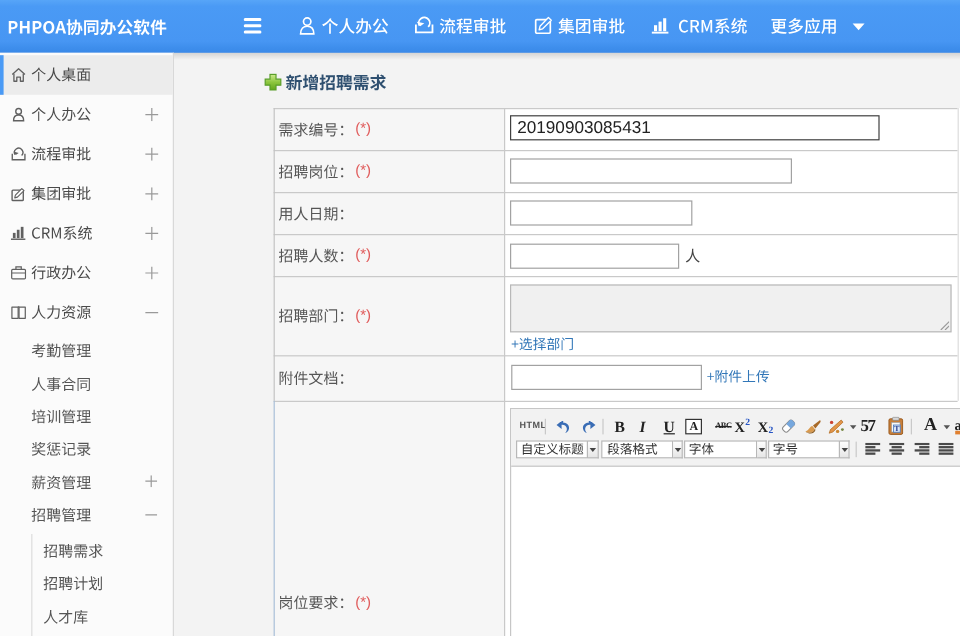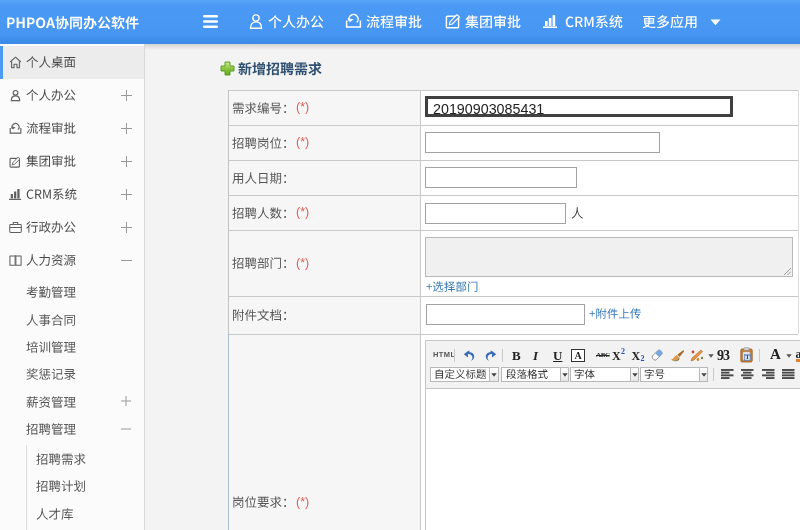--- a/index.html
+++ b/index.html
@@ -254,21 +254,21 @@
     <path transform="translate(0,10.8)" d="M2.1 -10.5V-8H0.5V-7.1H2.1V-4.4C1.4 -4.2 0.8 -4 0.4 -3.9L0.6 -2.9L2.1 -3.4V-0.1C2.1 0.1 2 0.1 1.9 0.1C1.7 0.1 1.2 0.1 0.7 0.1C0.8 0.4 0.9 0.8 1 1C1.8 1 2.2 1 2.6 0.8C2.9 0.7 3 0.4 3 -0.1V-3.7L4.5 -4.2L4.4 -5.1L3 -4.6V-7.1H4.5V-8H3V-10.5ZM5.3 -4.2V1H6.2V0.4H10.4V0.9H11.3V-4.2ZM6.2 -0.5V-3.3H10.4V-0.5ZM4.9 -9.9V-9H7C6.8 -7.5 6.2 -6.1 4.5 -5.3C4.7 -5.2 5 -4.8 5.1 -4.6C7.1 -5.5 7.7 -7.2 8 -9H10.6C10.5 -7 10.3 -6.1 10.1 -5.9C10 -5.8 9.9 -5.8 9.7 -5.8C9.5 -5.8 9 -5.8 8.4 -5.8C8.6 -5.6 8.7 -5.2 8.7 -5C9.3 -4.9 9.8 -4.9 10.1 -5C10.5 -5 10.7 -5.1 10.9 -5.3C11.2 -5.7 11.4 -6.7 11.5 -9.5C11.5 -9.6 11.5 -9.9 11.5 -9.9Z M13 -1.7 13.2 -0.8 16.3 -1.5V1H17.2V-1.7L17.9 -1.9L17.9 -2.7L17.2 -2.5V-9.1H17.9V-10H13.1V-9.1H13.8V-1.8ZM14.7 -9.1H16.3V-7.4H14.7ZM17.6 -4.4V-3.6H19.2C19.1 -3 18.9 -2.2 18.6 -1.7H22.9C22.7 -0.7 22.6 -0.2 22.4 -0C22.3 0.1 22.1 0.1 21.9 0.1C21.7 0.1 21 0.1 20.3 0C20.5 0.3 20.6 0.6 20.6 0.9C21.3 0.9 22 0.9 22.3 0.9C22.6 0.9 22.9 0.8 23.1 0.6C23.5 0.3 23.6 -0.5 23.8 -2.1C23.9 -2.2 23.9 -2.5 23.9 -2.5H19.9L20.2 -3.6H24.5V-4.4ZM14.7 -6.6H16.3V-4.8H14.7ZM14.7 -4H16.3V-2.3L14.7 -2ZM19 -7H20.6V-6H19ZM21.5 -7H23.1V-6H21.5ZM19 -8.6H20.6V-7.6H19ZM21.5 -8.6H23.1V-7.6H21.5ZM20.6 -10.5V-9.3H18.1V-5.2H23.9V-9.3H21.5V-10.5Z M26.8 -7.9C27.1 -7.2 27.4 -6.3 27.6 -5.7L28.4 -5.9C28.3 -6.5 27.9 -7.4 27.6 -8.1ZM32.8 -9.8V1H33.7V-9H35.7C35.4 -8 34.9 -6.7 34.4 -5.6C35.5 -4.5 35.8 -3.6 35.8 -2.8C35.8 -2.3 35.8 -1.9 35.5 -1.8C35.4 -1.7 35.2 -1.7 35 -1.7C34.7 -1.7 34.4 -1.7 34 -1.7C34.2 -1.4 34.3 -1 34.3 -0.8C34.6 -0.8 35 -0.8 35.4 -0.8C35.6 -0.9 35.9 -0.9 36.1 -1.1C36.5 -1.4 36.7 -2 36.7 -2.7C36.7 -3.6 36.4 -4.5 35.3 -5.7C35.8 -6.9 36.4 -8.3 36.9 -9.5L36.2 -9.9L36.1 -9.8ZM28.1 -10.3C28.3 -9.9 28.5 -9.4 28.6 -9H26V-8.2H31.9V-9H29.6C29.4 -9.5 29.2 -10.1 28.9 -10.6ZM30.4 -8.1C30.2 -7.4 29.8 -6.4 29.5 -5.7H25.6V-4.8H32.2V-5.7H30.4C30.7 -6.3 31.1 -7.2 31.4 -7.9ZM26.4 -3.6V0.9H27.2V0.3H30.7V0.8H31.6V-3.6ZM27.2 -0.5V-2.8H30.7V-0.5Z M39.1 -10.1C39.7 -9.3 40.5 -8.3 40.9 -7.7L41.6 -8.3C41.2 -8.9 40.5 -9.8 39.8 -10.5ZM38.7 -8V1H39.6V-8ZM42 -10V-9.1H48V-0.2C48 0 47.9 0.1 47.6 0.1C47.4 0.1 46.5 0.1 45.6 0.1C45.7 0.3 45.9 0.7 45.9 1C47.1 1 47.9 1 48.3 0.8C48.7 0.7 48.9 0.4 48.9 -0.2V-10Z M53.1 -6.1C53.6 -6.1 54.1 -6.4 54.1 -7C54.1 -7.6 53.6 -8 53.1 -8C52.6 -8 52.2 -7.6 52.2 -7C52.2 -6.4 52.6 -6.1 53.1 -6.1ZM53.1 0.1C53.6 0.1 54.1 -0.3 54.1 -0.9C54.1 -1.5 53.6 -1.8 53.1 -1.8C52.6 -1.8 52.2 -1.5 52.2 -0.9C52.2 -0.3 52.6 0.1 53.1 0.1Z" fill="#555"></path>
   </svg>
 <span class="abs" style="left:296px;top:255.7px;font-size:12.5px;color:#e05c5c">(*)</span>
 <svg style="position:absolute;left:232px;top:309.4px;overflow:visible" width="64" height="17">
     <path transform="translate(0,10.8)" d="M7.2 -5.2C7.6 -4.3 8.2 -3.1 8.5 -2.3L9.2 -2.7C9 -3.4 8.4 -4.6 7.9 -5.5ZM10 -10.4V-7.6H6.9V-6.8H10V-0.2C10 0 10 0.1 9.8 0.1C9.6 0.1 9 0.1 8.3 0.1C8.5 0.3 8.6 0.7 8.6 1C9.6 1 10.1 1 10.5 0.8C10.8 0.6 10.9 0.4 10.9 -0.2V-6.8H12V-7.6H10.9V-10.4ZM6.5 -10.5C5.9 -8.7 5 -6.9 4 -5.7C4.2 -5.5 4.5 -5.1 4.6 -4.9C4.9 -5.3 5.2 -5.7 5.5 -6.2V0.9H6.3V-7.7C6.7 -8.5 7 -9.4 7.3 -10.3ZM1 -10V1H1.9V-9.1H3.4C3.2 -8.2 2.8 -7.1 2.5 -6.2C3.3 -5.1 3.5 -4.2 3.5 -3.6C3.5 -3.1 3.5 -2.8 3.3 -2.6C3.2 -2.6 3.1 -2.5 2.9 -2.5C2.7 -2.5 2.5 -2.5 2.2 -2.5C2.4 -2.3 2.5 -2 2.5 -1.7C2.7 -1.7 3 -1.7 3.3 -1.7C3.5 -1.8 3.7 -1.8 3.9 -2C4.2 -2.2 4.4 -2.8 4.4 -3.5C4.4 -4.2 4.2 -5.2 3.3 -6.3C3.7 -7.3 4.2 -8.6 4.5 -9.7L3.9 -10L3.7 -10Z M16.5 -4.3V-3.4H20.1V1H21V-3.4H24.4V-4.3H21V-7H23.9V-7.9H21V-10.4H20.1V-7.9H18.4C18.5 -8.5 18.7 -9.1 18.8 -9.7L17.9 -9.9C17.6 -8.2 17.1 -6.6 16.4 -5.6C16.6 -5.5 17 -5.2 17.2 -5.1C17.5 -5.6 17.8 -6.3 18.1 -7H20.1V-4.3ZM15.8 -10.5C15.2 -8.6 14.1 -6.7 12.9 -5.5C13.1 -5.2 13.3 -4.8 13.4 -4.5C13.8 -5 14.2 -5.5 14.6 -6V1H15.5V-7.5C16 -8.3 16.4 -9.3 16.7 -10.2Z M30.3 -10.3C30.7 -9.7 31.1 -8.8 31.2 -8.3L32.2 -8.7C32.1 -9.2 31.6 -10 31.3 -10.6ZM25.6 -8.3V-7.4H27.6C28.3 -5.5 29.3 -3.8 30.6 -2.5C29.2 -1.4 27.5 -0.5 25.4 0.1C25.6 0.3 25.9 0.8 26 1C28.1 0.3 29.9 -0.6 31.3 -1.8C32.7 -0.6 34.4 0.4 36.4 0.9C36.6 0.7 36.9 0.2 37.1 0.1C35.1 -0.5 33.4 -1.3 32 -2.5C33.3 -3.8 34.2 -5.4 35 -7.4H36.9V-8.3ZM31.3 -3.2C30.1 -4.4 29.2 -5.8 28.6 -7.4H33.9C33.3 -5.7 32.4 -4.3 31.3 -3.2Z M48.1 -9.7C47.9 -8.8 47.4 -7.5 46.9 -6.7L47.7 -6.4C48.1 -7.2 48.6 -8.4 49.1 -9.4ZM42.5 -9.4C42.9 -8.5 43.4 -7.3 43.6 -6.5L44.4 -6.8C44.2 -7.6 43.7 -8.8 43.2 -9.7ZM39.9 -10.5V-7.8H38.1V-6.9H39.8C39.4 -5.2 38.6 -3.2 37.8 -2.2C38 -2 38.2 -1.6 38.3 -1.4C38.9 -2.2 39.5 -3.6 39.9 -5V1H40.8V-5.3C41.2 -4.7 41.6 -3.9 41.8 -3.5L42.4 -4.2C42.2 -4.6 41.1 -6 40.8 -6.5V-6.9H42.4V-7.8H40.8V-10.5ZM42.1 -0.8V0.1H48V0.9H49V-5.9H46.2V-10.5H45.3V-5.9H42.4V-5H48V-3.4H42.5V-2.5H48V-0.8Z M53.1 -6.1C53.6 -6.1 54.1 -6.4 54.1 -7C54.1 -7.6 53.6 -8 53.1 -8C52.6 -8 52.2 -7.6 52.2 -7C52.2 -6.4 52.6 -6.1 53.1 -6.1ZM53.1 0.1C53.6 0.1 54.1 -0.3 54.1 -0.9C54.1 -1.5 53.6 -1.8 53.1 -1.8C52.6 -1.8 52.2 -1.5 52.2 -0.9C52.2 -0.3 52.6 0.1 53.1 0.1Z" fill="#555"></path>
   </svg>
 <svg style="position:absolute;left:232px;top:496.4px;overflow:visible" width="64" height="17">
     <path transform="translate(0,10.8)" d="M1.4 -10.1V-7.6H11.1V-10.1H10.1V-8.5H6.7V-10.5H5.8V-8.5H2.3V-10.1ZM1.4 -6.7V1H2.3V-5.8H10.3V-0.2C10.3 0 10.2 0.1 10 0.1C9.8 0.1 9 0.1 8.1 0.1C8.2 0.3 8.4 0.7 8.4 1C9.5 1 10.2 1 10.7 0.8C11.1 0.7 11.2 0.4 11.2 -0.2V-6.7ZM3 -4.5C3.9 -4 4.9 -3.4 5.8 -2.8C4.8 -2.1 3.8 -1.4 2.7 -1C2.9 -0.8 3.2 -0.5 3.4 -0.3C4.5 -0.8 5.5 -1.5 6.5 -2.2C7.4 -1.6 8.2 -1 8.7 -0.5L9.4 -1.1C8.8 -1.6 8.1 -2.2 7.2 -2.8C7.9 -3.5 8.6 -4.3 9.1 -5.1L8.3 -5.4C7.8 -4.7 7.2 -4 6.5 -3.3C5.5 -4 4.5 -4.6 3.6 -5.1Z M17.1 -8.2V-7.3H23.9V-8.2ZM17.9 -6.4C18.3 -4.6 18.7 -2.3 18.8 -1L19.7 -1.3C19.6 -2.6 19.2 -4.8 18.8 -6.6ZM19.6 -10.4C19.9 -9.7 20.1 -8.9 20.2 -8.4L21.1 -8.6C21 -9.2 20.8 -10 20.5 -10.6ZM16.6 -0.4V0.5H24.4V-0.4H21.9C22.3 -2.1 22.8 -4.6 23.2 -6.5L22.2 -6.7C22 -4.8 21.5 -2.1 21 -0.4ZM16.1 -10.5C15.4 -8.6 14.2 -6.7 13 -5.5C13.1 -5.2 13.4 -4.8 13.5 -4.5C13.9 -5 14.3 -5.5 14.8 -6.1V1H15.7V-7.5C16.2 -8.4 16.6 -9.3 17 -10.2Z M33.4 -2.9C33 -2.2 32.4 -1.6 31.6 -1.2C30.7 -1.4 29.8 -1.6 28.9 -1.8C29.1 -2.1 29.4 -2.5 29.7 -2.9ZM26.5 -8.1V-4.8H29.8C29.6 -4.5 29.4 -4.1 29.2 -3.7H25.7V-2.9H28.6C28.2 -2.3 27.7 -1.7 27.3 -1.3C28.4 -1.1 29.4 -0.9 30.4 -0.6C29.2 -0.2 27.6 0.1 25.7 0.2C25.9 0.4 26.1 0.7 26.1 1C28.5 0.8 30.4 0.4 31.8 -0.3C33.4 0.2 34.7 0.6 35.8 1L36.5 0.3C35.5 -0.1 34.2 -0.5 32.8 -0.9C33.5 -1.4 34 -2.1 34.4 -2.9H36.8V-3.7H30.3C30.5 -4 30.7 -4.4 30.8 -4.7L30.2 -4.8H36.1V-8.1H33.1V-9.1H36.6V-10H25.9V-9.1H29.3V-8.1ZM30.2 -9.1H32.2V-8.1H30.2ZM27.4 -7.3H29.3V-5.6H27.4ZM30.2 -7.3H32.2V-5.6H30.2ZM33.1 -7.3H35.2V-5.6H33.1Z M39 -6.3C39.8 -5.6 40.6 -4.5 41 -3.9L41.8 -4.4C41.4 -5.1 40.5 -6.1 39.7 -6.8ZM38 -1.1 38.6 -0.3C39.9 -1 41.6 -2 43.2 -3V-0.3C43.2 -0 43.2 0 42.9 0.1C42.7 0.1 41.9 0.1 41 0C41.1 0.3 41.3 0.8 41.4 1C42.5 1 43.2 1 43.6 0.8C44 0.7 44.2 0.4 44.2 -0.3V-5.2C45.3 -2.9 46.9 -1 48.9 -0.1C49 -0.3 49.4 -0.7 49.6 -0.9C48.2 -1.5 47 -2.5 46.1 -3.7C46.9 -4.5 47.9 -5.5 48.7 -6.4L47.9 -6.9C47.3 -6.2 46.4 -5.2 45.6 -4.4C45 -5.3 44.6 -6.3 44.2 -7.3V-7.5H49.2V-8.4H47.7L48.2 -9C47.7 -9.4 46.7 -10 45.9 -10.4L45.4 -9.8C46.1 -9.4 47.1 -8.8 47.6 -8.4H44.2V-10.5H43.2V-8.4H38.3V-7.5H43.2V-4C41.4 -2.9 39.3 -1.8 38 -1.1Z M53.1 -6.1C53.6 -6.1 54.1 -6.4 54.1 -7C54.1 -7.6 53.6 -8 53.1 -8C52.6 -8 52.2 -7.6 52.2 -7C52.2 -6.4 52.6 -6.1 53.1 -6.1ZM53.1 0.1C53.6 0.1 54.1 -0.3 54.1 -0.9C54.1 -1.5 53.6 -1.8 53.1 -1.8C52.6 -1.8 52.2 -1.5 52.2 -0.9C52.2 -0.3 52.6 0.1 53.1 0.1Z" fill="#555"></path>
   </svg>
 <span class="abs" style="left:296px;top:494.7px;font-size:12.5px;color:#e05c5c">(*)</span>
-<div class="abs" style="left:425px;top:96px;width:308px;height:21px;border:3px solid #404040;background:#fff;box-sizing:border-box;font-size:14.3px;color:#222;padding:2px 0 0 5px">20190903085431</div>
+<div class="abs" style="left:425px;top:96px;width:308px;height:21px;border:1px solid #404040;background:#fff;box-sizing:border-box;font-size:14.3px;color:#222;padding:2px 0 0 5px">20190903085431</div>
 <div class="abs" style="left:425px;top:132px;width:235px;height:21px;border:1px solid #a2a2a2;background:#fff;box-sizing:border-box;"></div>
 <div class="abs" style="left:425px;top:167px;width:152px;height:21px;border:1px solid #a2a2a2;background:#fff;box-sizing:border-box;"></div>
 <div class="abs" style="left:425px;top:203px;width:141px;height:21px;border:1px solid #a2a2a2;background:#fff;box-sizing:border-box;"></div>
 <svg style="position:absolute;left:571px;top:207px;overflow:visible" width="14" height="17">
     <path transform="translate(0,10.8)" d="M5.7 -10.5C5.7 -8.5 5.8 -2.4 0.5 0.2C0.8 0.4 1.1 0.7 1.3 1C4.4 -0.7 5.7 -3.5 6.3 -6C6.9 -3.7 8.2 -0.6 11.4 0.9C11.5 0.6 11.8 0.3 12.1 0.1C7.6 -1.9 6.9 -7.1 6.7 -8.6C6.7 -9.4 6.8 -10 6.8 -10.5Z" fill="#444"></path>
   </svg>
 <div class="abs" style="left:425px;top:237px;width:368px;height:40px;border:1px solid #b8b8b8;background:#f0f0f0;box-sizing:border-box"></div>
 <svg class="abs" style="left:783px;top:267px" width="8" height="8">
     <g stroke="#999" stroke-width="1">
       <line x1="8" y1="1" x2="1" y2="8"></line>
@@ -317,21 +317,21 @@
   </svg>
 <svg class="abs" style="left:689px;top:349px" width="15" height="13" viewBox="0 0 15 13">
     <path d="M12 1 L3 9 L2 12 L5 11 L13.5 2.8 Z" fill="#e2954a" stroke="#b06a20" stroke-width="0.6"></path>
     <circle cx="4" cy="3" r="1.4" fill="#cc4433"></circle>
     <circle cx="9" cy="10.5" r="1.4" fill="#cc8833"></circle>
     <circle cx="13" cy="9" r="1.2" fill="#778844"></circle>
   </svg>
 <svg class="abs" style="left:708px;top:354px" width="6" height="4">
     <path d="M0.3 0.3 L5.7 0.3 L3 3.7 Z" fill="#555"></path>
   </svg>
-<span class="abs" style="left:717px;top:347.5px;font:bold 14px 'Liberation Serif',serif;color:#222;letter-spacing:-1px">93</span>
+<span class="abs" style="left:717px;top:347.5px;font:bold 14px 'Liberation Serif',serif;color:#222;letter-spacing:-1px">57</span>
 <svg class="abs" style="left:740px;top:347px" width="13" height="16" viewBox="0 0 13 16">
     <rect x="0.8" y="2" width="11.4" height="13" rx="1.2" fill="#c87f3a" stroke="#9a5a1e" stroke-width="0.8"></rect>
     <rect x="3.8" y="0.7" width="5.4" height="2.6" rx="0.8" fill="#d8d8d8" stroke="#888" stroke-width="0.6"></rect>
     <rect x="3" y="5" width="7" height="8" fill="#f8f8f8" stroke="#999" stroke-width="0.5"></rect>
     <rect x="4.6" y="7.2" width="5.6" height="6" fill="#dce8f8" stroke="#4a7ac0" stroke-width="0.7"></rect>
     <text x="7.4" y="12.4" font-family="Liberation Serif" font-weight="bold" font-size="6.5" fill="#223a8c" text-anchor="middle">T</text>
   </svg>
 <div class="abs" style="left:758.7px;top:349px;width:1px;height:13px;background:#c9c9c9"></div>
 <span class="abs" style="left:770px;top:346px;font:bold 15px 'Liberation Serif',serif;color:#222">A</span>
 <svg class="abs" style="left:785.7px;top:354px" width="6" height="4">

